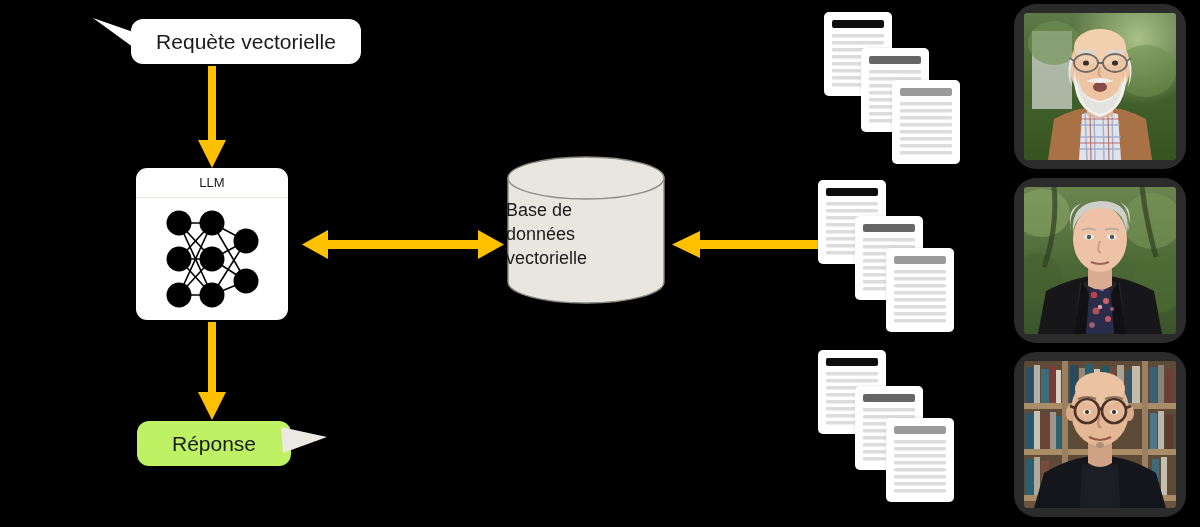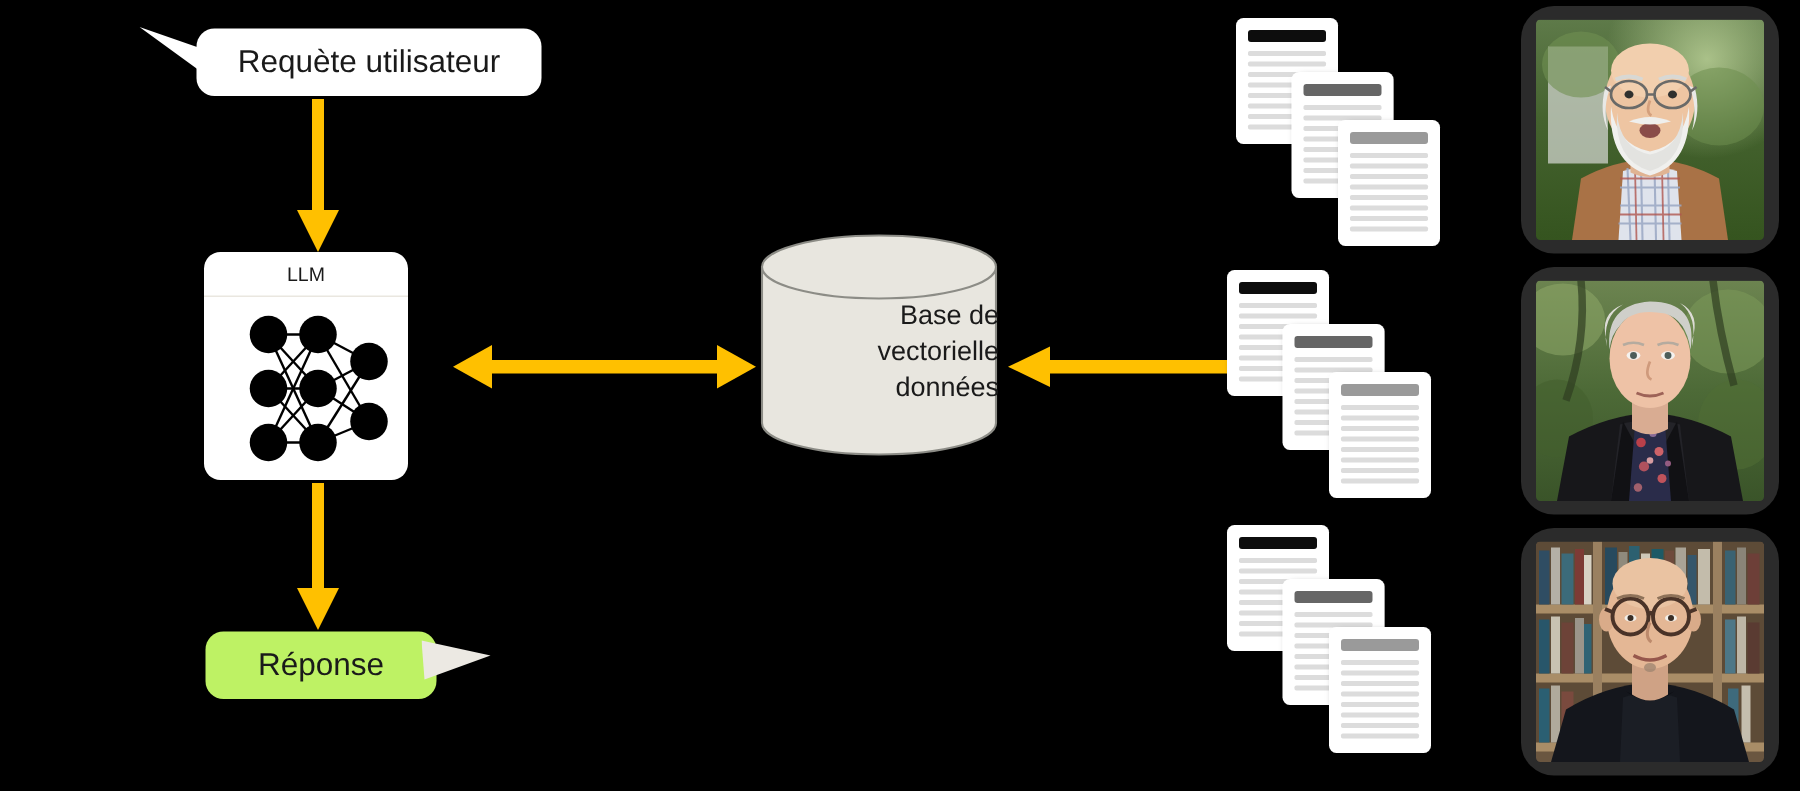--- a/index.html
+++ b/index.html
@@ -59,21 +59,21 @@
     top: 425px;
     width: 48px;
     height: 34px;
   }
 
   
   #llm-box {
     position: absolute;
     left: 136px;
     top: 168px;
-    width: 136px;
+    width: 152px;
     height: 152px;
     background: #ffffff;
     border-radius: 11px;
     box-sizing: border-box;
     overflow: hidden;
   }
   #llm-title {
     position: absolute;
     top: 0;
     left: 0;
@@ -100,21 +100,21 @@
     left: 506px;
     top: 156px;
     width: 160px;
     height: 148px;
   }
   #db-label {
     position: absolute;
     left: 506px;
     top: 198px;
     width: 160px;
-    text-align: right;
+    text-align: left;
     font-size: 18px;
     line-height: 24px;
     color: #1a1a1a;
     pointer-events: none;
   }
 
   
   .arrow-svg { position: absolute; }
   #arrow-query-llm  { left: 190px; top: 66px;  width: 44px; height: 104px; }
   #arrow-llm-resp   { left: 190px; top: 322px; width: 44px; height: 100px; }
@@ -152,21 +152,21 @@
 </style>
 </head>
 <body>
 
 <div id="canvas">
 
   <svg id="query-tail" viewBox="0 0 48 36">
     <path d="M0 2 L46 18 L44 34 Z" fill="#ffffff"></path>
   </svg>
   <div class="bubble" id="query-bubble">
-    <span>Requète utilisateur</span>
+    <span>Requète vectorielle</span>
   </div>
 
   <svg class="arrow-svg" id="arrow-query-llm" viewBox="0 0 44 104">
     <g fill="#FFC000">
       <rect x="18" y="0" width="8" height="78"></rect>
       <path d="M8 74 L36 74 L22 102 Z"></path>
     </g>
   </svg>
 
   <div id="llm-box">
@@ -224,22 +224,22 @@
       <path d="M178 5 L178 34 L204 19.5 Z"></path>
     </g>
   </svg>
 
   <svg id="database" viewBox="0 0 160 148">
     <path d="M2 22 L2 126 A78 21 0 0 0 158 126 L158 22 Z" fill="#E8E6DF" stroke="#8C8C86" stroke-width="1.4"></path>
     <ellipse cx="80" cy="22" rx="78" ry="21" fill="#E8E6DF" stroke="#8C8C86" stroke-width="1.4"></ellipse>
   </svg>
   <div id="db-label">
     <div>Base de</div>
+    <div>données</div>
     <div>vectorielle</div>
-    <div>données</div>
   </div>
 
   <svg class="arrow-svg" id="arrow-docs-db" viewBox="0 0 150 40">
     <g fill="#FFC000">
       <rect x="26" y="15" width="124" height="9"></rect>
       <path d="M30 6 L30 33 L2 19.5 Z"></path>
     </g>
   </svg>
 
   <svg class="doc-stack" id="doc-stack-1" viewBox="0 0 160 160">

